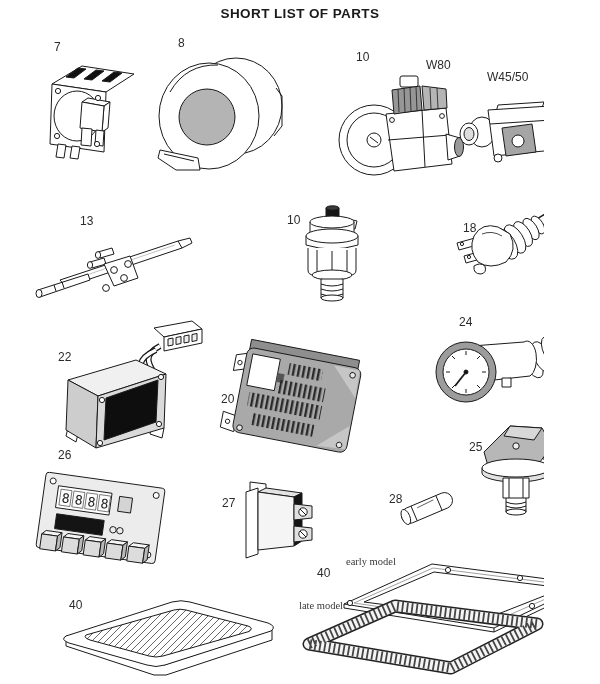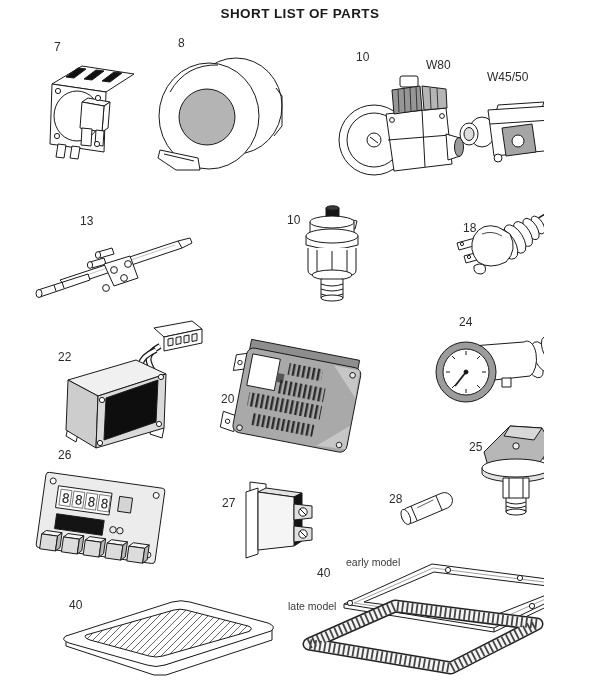--- a/index.html
+++ b/index.html
@@ -5,21 +5,21 @@
   html,body{margin:0;padding:0;background:#fff;}
   .canvas{
     position:relative;width:544px;height:684px;background:#ffffff;overflow:hidden;
     font-family:"Liberation Sans", sans-serif;color:#2b2b2b;
   }
   .title{
     position:absolute;left:0;top:6px;width:600px;text-align:center;
     font-size:13.5px;font-weight:bold;letter-spacing:.4px;color:#1a1a1a;
   }
   .lbl{position:absolute;font-size:12px;color:#2b2b2b;white-space:nowrap;}
-  .lbl-sm{position:absolute;font-size:10.5px;color:#3a3a3a;white-space:nowrap;}
+  .lbl-sm{position:absolute;font-size:10.5px;color:#3a3a3a;white-space:nowrap;font-family:Liberation Serif, serif;}
   svg{position:absolute;overflow:visible;}
   svg *{vector-effect:non-scaling-stroke;}
 </style>
 </head>
 <body>
 
 <div class="canvas">
 
   <div class="title">SHORT LIST OF PARTS</div>
 
@@ -34,21 +34,21 @@
   <div class="lbl" style="left:58px;top:350px">22</div>
   <div class="lbl" style="left:221px;top:392px">20</div>
   <div class="lbl" style="left:459px;top:315px">24</div>
   <div class="lbl" style="left:469px;top:440px">25</div>
   <div class="lbl" style="left:58px;top:448px">26</div>
   <div class="lbl" style="left:222px;top:496px">27</div>
   <div class="lbl" style="left:389px;top:492px">28</div>
   <div class="lbl" style="left:69px;top:598px">40</div>
   <div class="lbl" style="left:317px;top:566px">40</div>
   <div class="lbl-sm" style="left:346px;top:556px">early model</div>
-  <div class="lbl-sm" style="left:288px;top:600px">late model</div>
+  <div class="lbl-sm" style="left:299px;top:600px">late model</div>
 
   <svg style="left:42px;top:58px" width="100" height="110" viewBox="0 0 100 110">
     <g stroke="#1a1a1a" stroke-width="1" fill="#fff" stroke-linejoin="round">
       <polygon points="10,26 40,8 92,16 64,34"></polygon>
       <polygon points="36,10 44,11 32,20 24,19" fill="#111"></polygon>
       <polygon points="54,12 62,13 50,22 42,21" fill="#111"></polygon>
       <polygon points="72,14 80,15 68,24 60,23" fill="#111"></polygon>
       <polygon points="10,26 64,34 62,94 8,86"></polygon>
       <ellipse cx="35" cy="58" rx="23" ry="25"></ellipse>
       <polygon points="40,44 46,40 68,44 62,48"></polygon>

